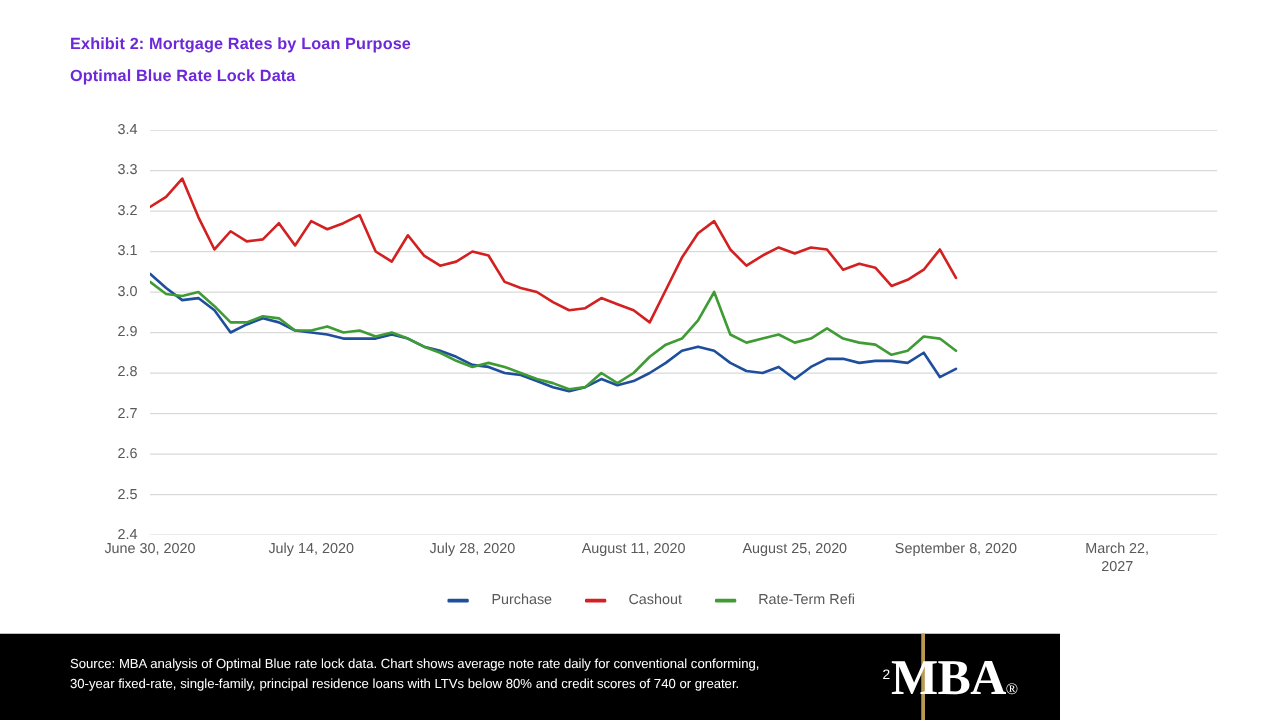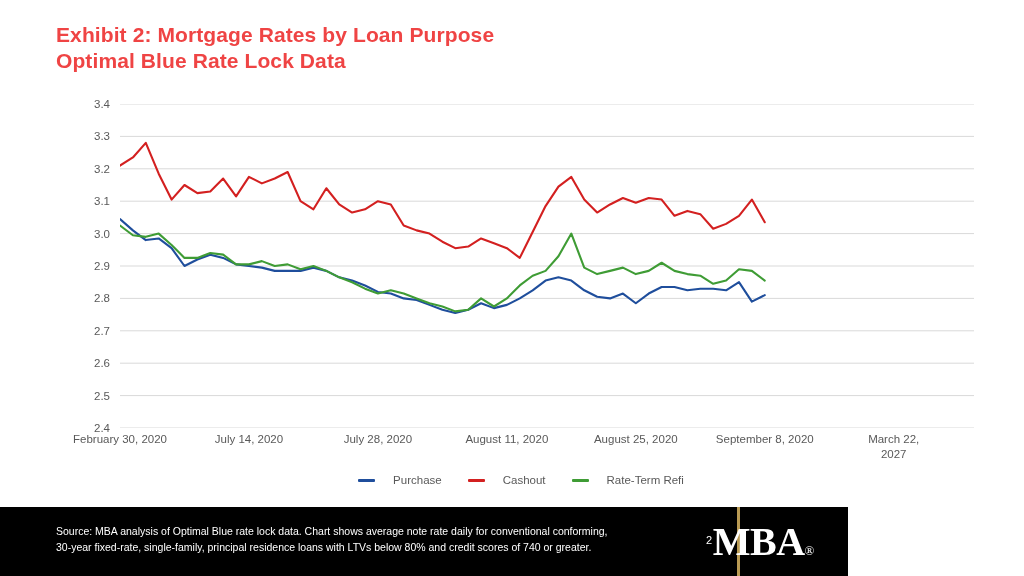--- a/index.html
+++ b/index.html
@@ -19,23 +19,23 @@
     inset: 0;
     background: #ffffff;
   }
   .title-block {
     position: absolute;
     left: 56px;
     top: 22px;
     width: 800px;
   }
   .title-line {
-    font-size: 21px;
+    font-size: 13px;
     font-weight: bold;
-    color: #ef4444;
+    color: #6d28d9;
     line-height: 26px;
     letter-spacing: 0.1px;
   }
 
   
   .chart-area {
     position: absolute;
     left: 56px;
     top: 88px;
     width: 930px;
@@ -206,21 +206,21 @@
             <line x1="0" x2="854" y1="324.00" y2="324.00" class="grid-line"></line>
           </g>
         <g>
             <polyline points="0.00,115.02 12.90,126.36 25.79,136.08 38.69,134.46 51.58,144.18 64.48,162.00 77.37,155.52 90.27,150.66 103.16,153.90 116.06,160.38 128.95,162.00 141.85,163.62 154.74,166.86 167.64,166.86 180.54,166.86 193.43,163.62 206.33,166.86 219.22,173.34 232.12,176.58 245.01,181.44 257.91,187.92 270.80,189.54 283.70,194.40 296.59,196.02 309.49,200.88 322.38,205.74 335.28,208.98 348.18,205.74 361.07,199.26 373.97,204.12 386.86,200.88 399.76,194.40 412.65,186.30 425.55,176.58 438.44,173.34 451.34,176.58 464.23,186.30 477.13,192.78 490.03,194.40 502.92,189.54 515.82,199.26 528.71,189.54 541.61,183.06 554.50,183.06 567.40,186.30 580.29,184.68 593.19,184.68 606.08,186.30 618.98,178.20 631.87,197.64 644.77,191.16" fill="none" stroke="#1f4e9c" stroke-width="2.1" stroke-linejoin="round" stroke-linecap="round"></polyline>
             <polyline points="0.00,61.56 12.90,53.46 25.79,38.88 38.69,69.66 51.58,95.58 64.48,81.00 77.37,89.10 90.27,87.48 103.16,74.52 116.06,92.34 128.95,72.90 141.85,79.38 154.74,74.52 167.64,68.04 180.54,97.20 193.43,105.30 206.33,84.24 219.22,100.44 232.12,108.54 245.01,105.30 257.91,97.20 270.80,100.44 283.70,121.50 296.59,126.36 309.49,129.60 322.38,137.70 335.28,144.18 348.18,142.56 361.07,134.46 373.97,139.32 386.86,144.18 399.76,153.90 412.65,127.98 425.55,102.06 438.44,82.62 451.34,72.90 464.23,95.58 477.13,108.54 490.03,100.44 502.92,93.96 515.82,98.82 528.71,93.96 541.61,95.58 554.50,111.78 567.40,106.92 580.29,110.16 593.19,124.74 606.08,119.88 618.98,111.78 631.87,95.58 644.77,118.26" fill="none" stroke="#d32020" stroke-width="2.1" stroke-linejoin="round" stroke-linecap="round"></polyline>
             <polyline points="0.00,121.50 12.90,131.22 25.79,132.84 38.69,129.60 51.58,140.94 64.48,153.90 77.37,153.90 90.27,149.04 103.16,150.66 116.06,160.38 128.95,160.38 141.85,157.14 154.74,162.00 167.64,160.38 180.54,165.24 193.43,162.00 206.33,166.86 219.22,173.34 232.12,178.20 245.01,184.68 257.91,189.54 270.80,186.30 283.70,189.54 296.59,194.40 309.49,199.26 322.38,202.50 335.28,207.36 348.18,205.74 361.07,194.40 373.97,202.50 386.86,194.40 399.76,181.44 412.65,171.72 425.55,166.86 438.44,152.28 451.34,129.60 464.23,163.62 477.13,170.10 490.03,166.86 502.92,163.62 515.82,170.10 528.71,166.86 541.61,158.76 554.50,166.86 567.40,170.10 580.29,171.72 593.19,179.82 606.08,176.58 618.98,165.24 631.87,166.86 644.77,176.58" fill="none" stroke="#3f9c35" stroke-width="2.1" stroke-linejoin="round" stroke-linecap="round"></polyline>
           </g>
       </svg>
     </div>
     <div class="xlabels">
-        <div class="xlabel" style="left: 0px;">February 30, 2020</div>
+        <div class="xlabel" style="left: 0px;">June 30, 2020</div>
         <div class="xlabel" style="left: 128.954px;">July 14, 2020</div>
         <div class="xlabel" style="left: 257.908px;">July 28, 2020</div>
         <div class="xlabel" style="left: 386.862px;">August 11, 2020</div>
         <div class="xlabel" style="left: 515.816px;">August 25, 2020</div>
         <div class="xlabel" style="left: 644.77px; text-align: center;">September 8, 2020</div>
         <div class="xlabel" style="left: 773.724px;">
           <div>March 22,</div>
           <div>2027</div>
         </div>
       </div>

